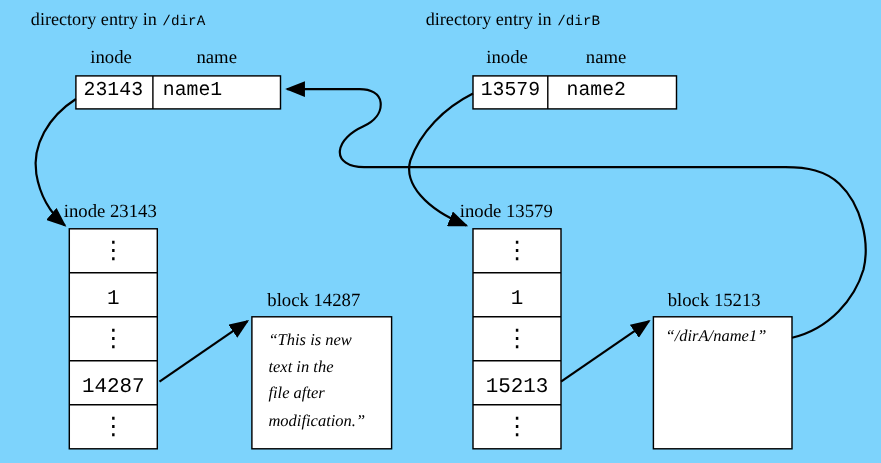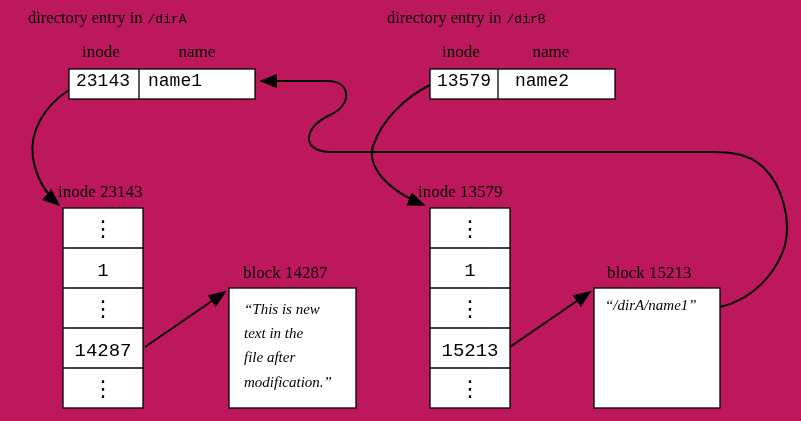--- a/index.html
+++ b/index.html
@@ -4,21 +4,21 @@
 <style>
   html, body {
     margin: 0;
     padding: 0;
     background: #ffffff;
   }
   .stage {
     position: relative;
     width: 801px;
     height: 421px;
-    background: #be185d;
+    background: #7dd3fc;
     overflow: hidden;
   }
   svg { display: block; }
   .serif-label {
     font-family: "Liberation Serif", "DejaVu Serif", serif;
     font-size: 17px;
     fill: #000000;
   }
   .serif-title {
     font-family: "Liberation Serif", "DejaVu Serif", serif;

